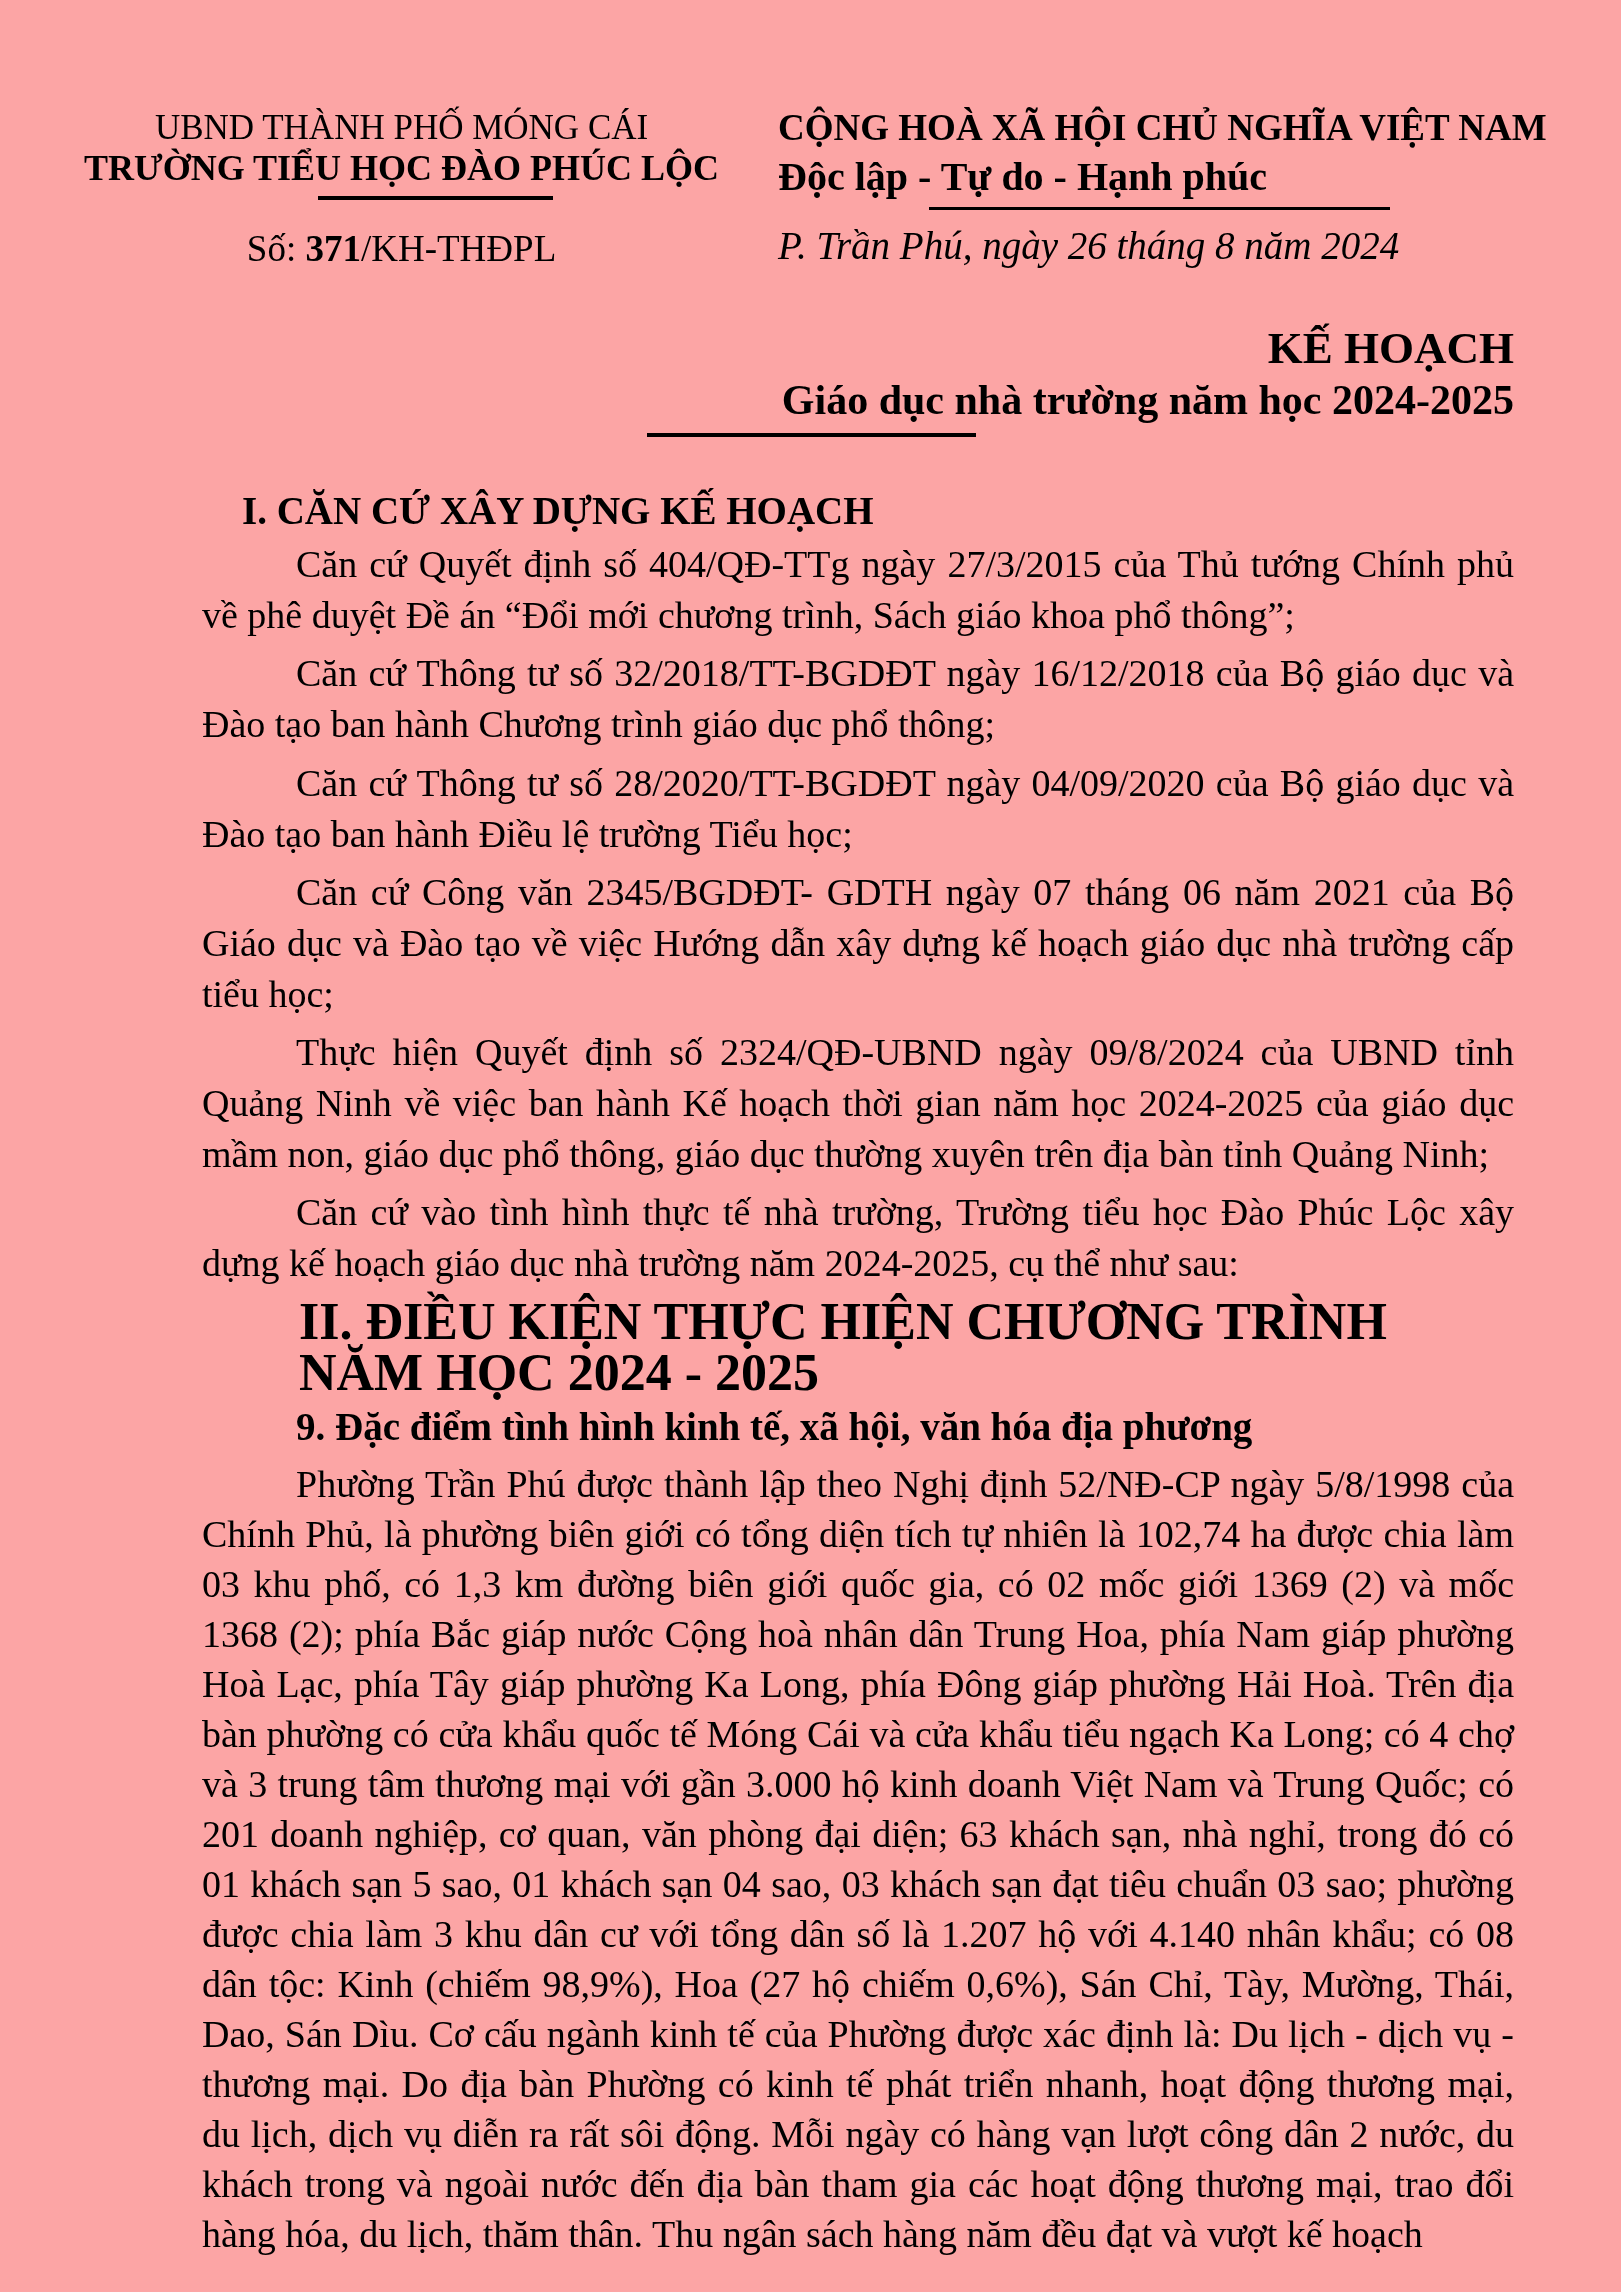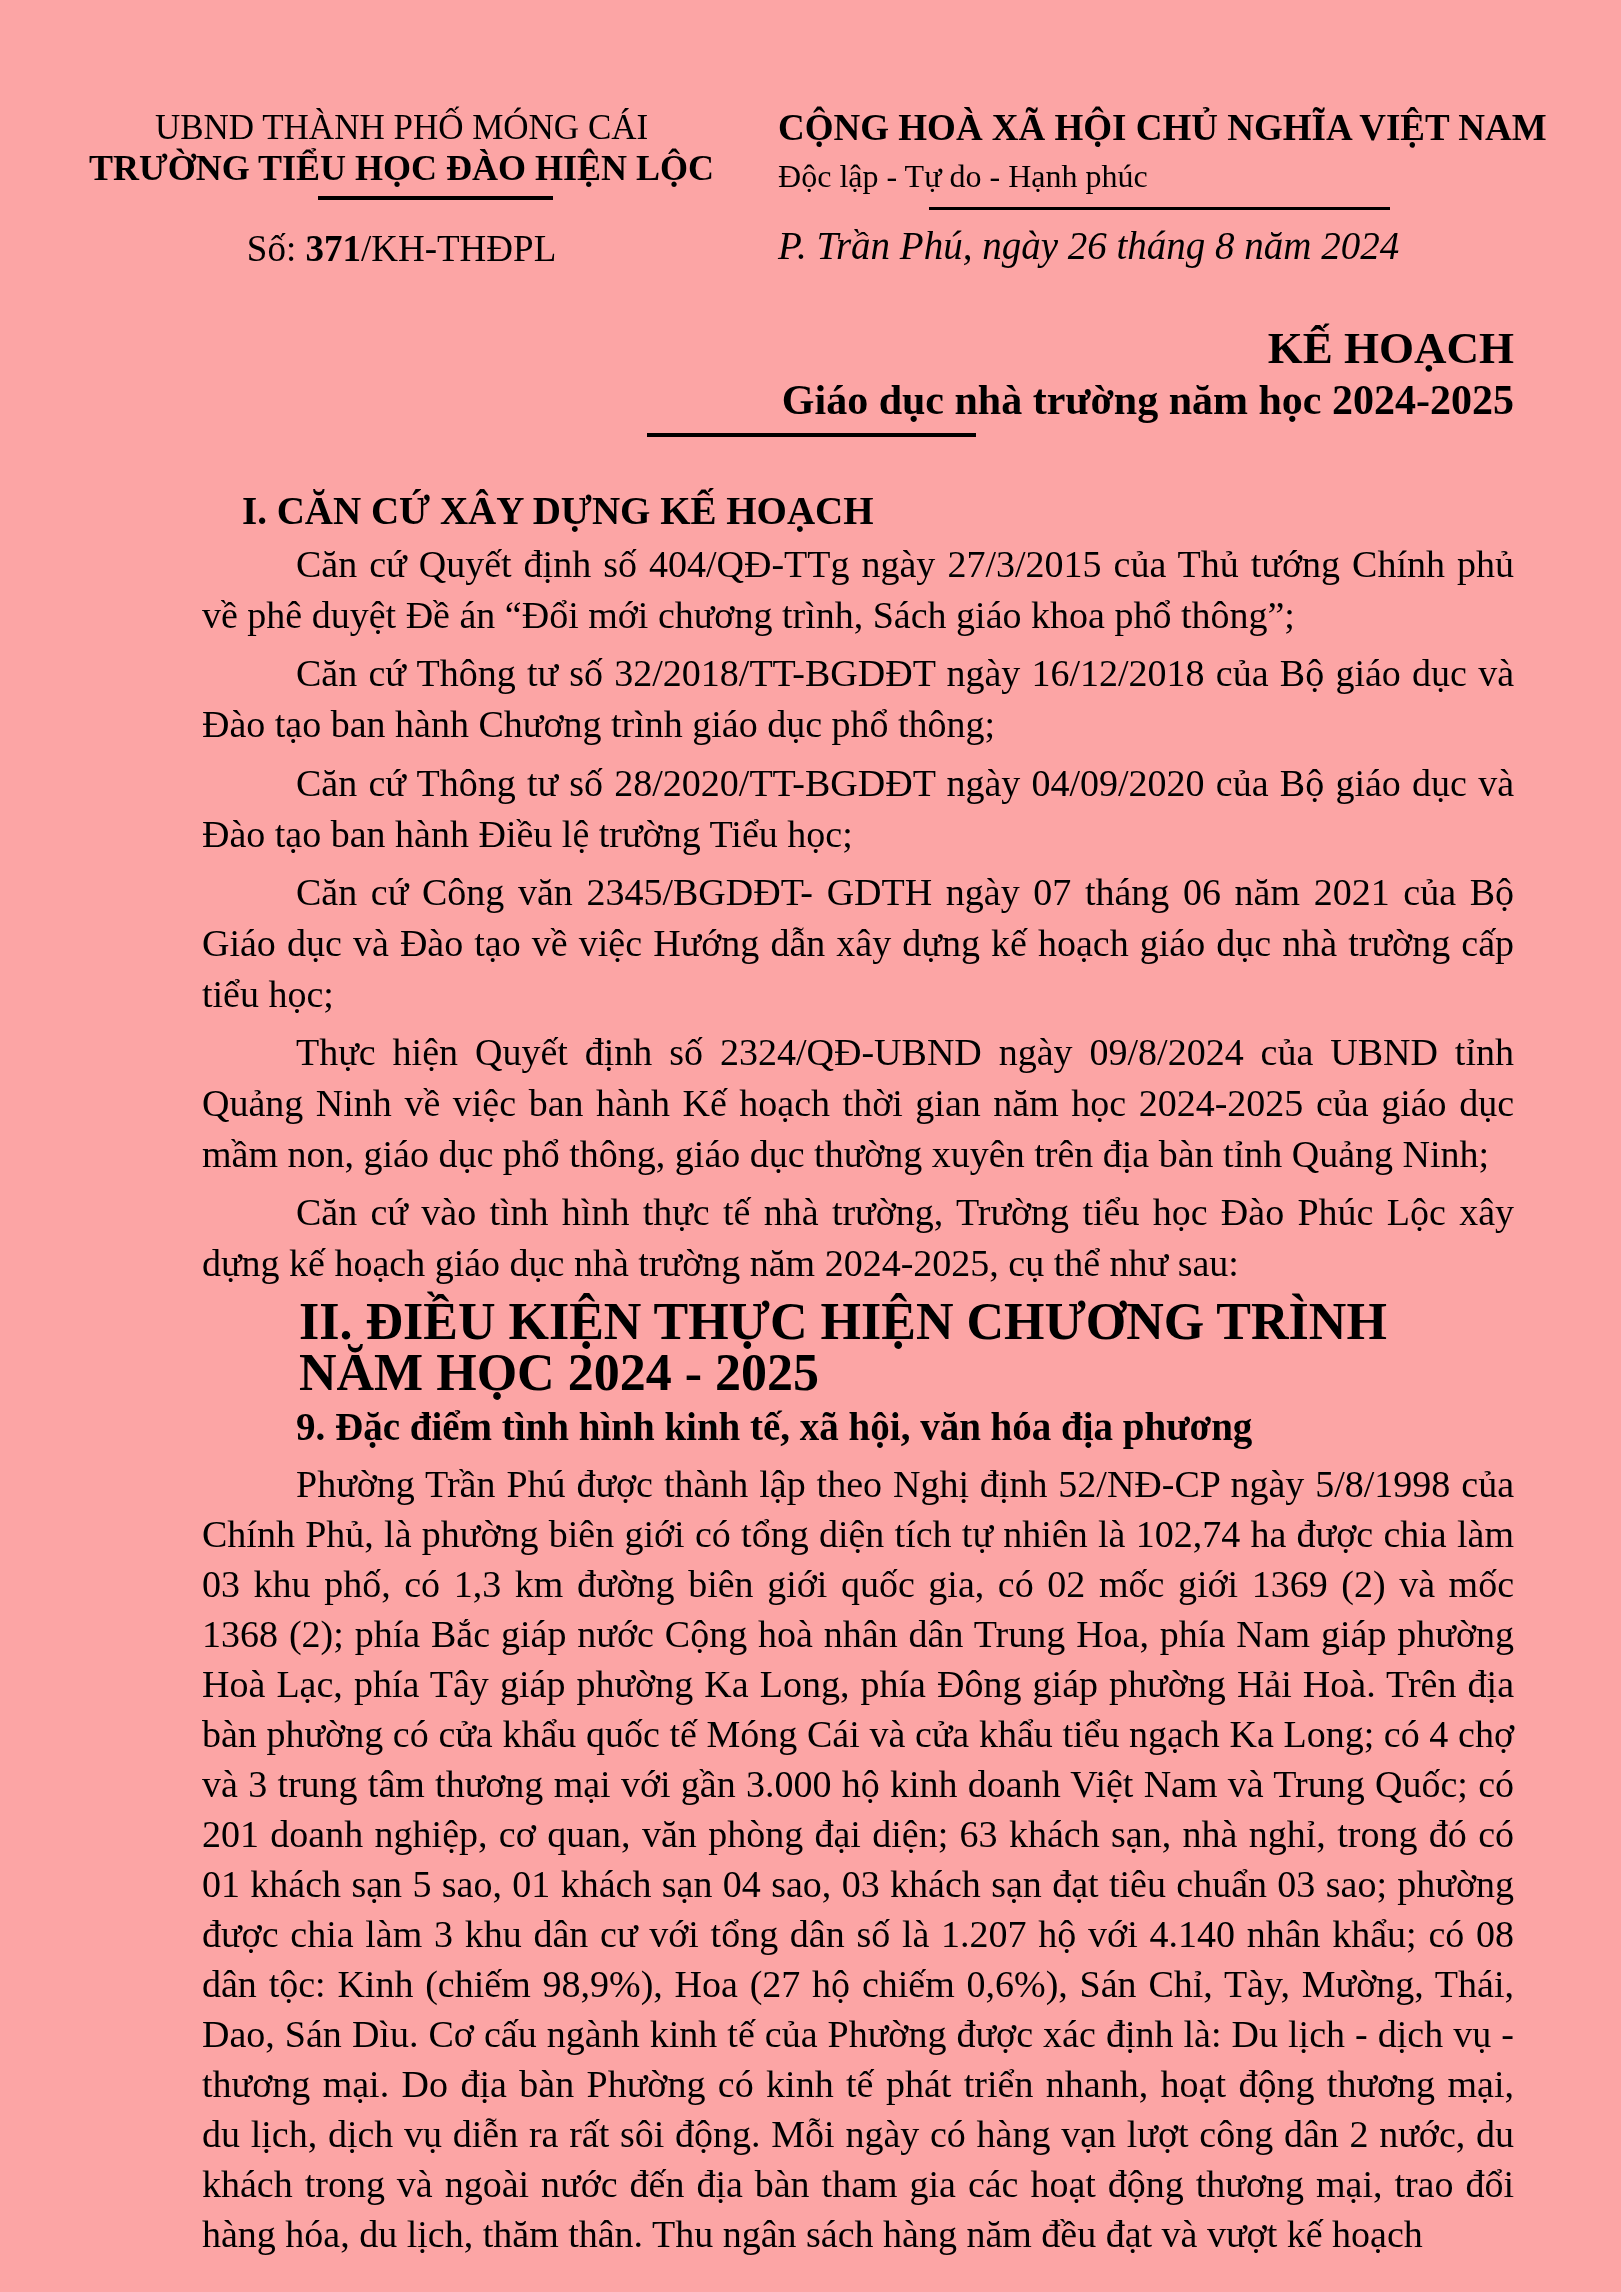--- a/index.html
+++ b/index.html
@@ -62,23 +62,23 @@
     margin-top: 27px;
     white-space: nowrap;
   }
   .hdr-nation-line1 {
     font-size: 37px;
     line-height: 41px;
     font-weight: bold;
     white-space: nowrap;
   }
   .hdr-nation-line2 {
-    font-size: 32px;
+    font-size: 40px;
     line-height: 47px;
-    font-weight: normal;
+    font-weight: bold;
     margin-top: 4.5px;
     white-space: nowrap;
   }
   .hdr-rule-right {
     width: 461px;
     height: 3.6px;
     background: #000;
     margin: 7.2px auto 0;
   }
   .date-line {
@@ -163,21 +163,21 @@
 </style>
 </head>
 <body>
 
 <div class="page">
 
   <div class="hdr">
 
     <div class="hdr-left">
       <p class="hdr-org-line1">UBND THÀNH PHỐ MÓNG CÁI</p>
-      <p class="hdr-org-line2">TRƯỜNG TIỂU HỌC ĐÀO HIỆN LỘC</p>
+      <p class="hdr-org-line2">TRƯỜNG TIỂU HỌC ĐÀO PHÚC LỘC</p>
       <div class="hdr-rule-left"></div>
       <p class="doc-number"><span>Số: </span><b>371</b><span>/KH-THĐPL</span></p>
     </div>
 
     <div class="hdr-right">
       <p class="hdr-nation-line1">CỘNG HOÀ XÃ HỘI CHỦ NGHĨA VIỆT NAM</p>
       <p class="hdr-nation-line2">Độc lập - Tự do - Hạnh phúc</p>
       <div class="hdr-rule-right"></div>
       <p class="date-line">P. Trần Phú, ngày 26 tháng 8 năm 2024</p>
     </div>

